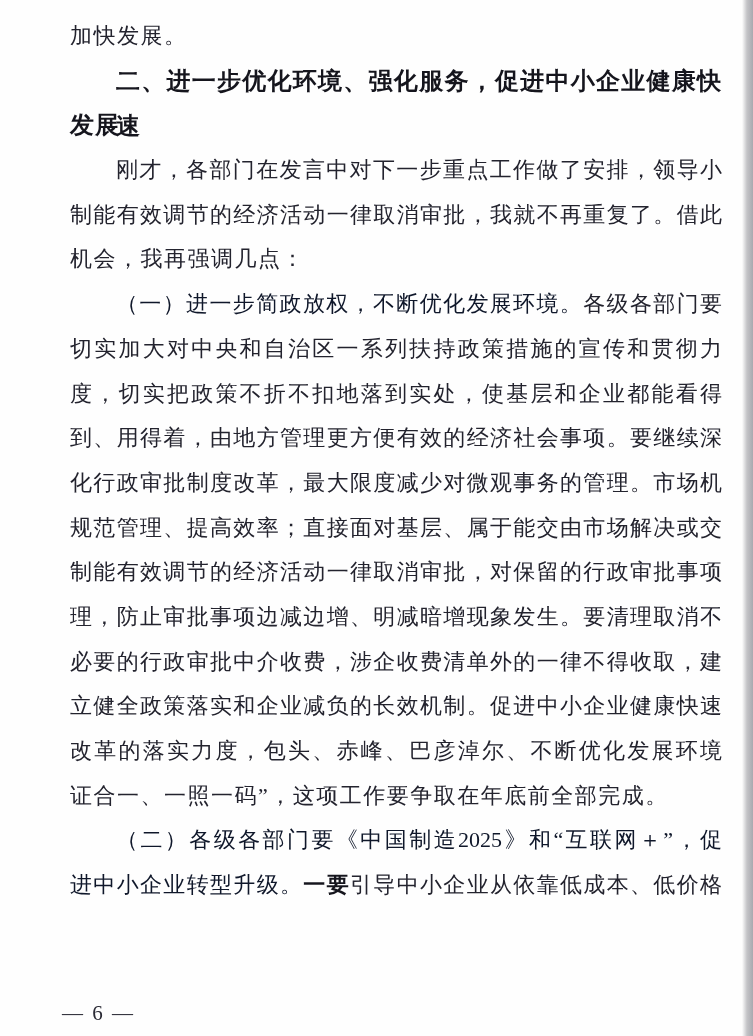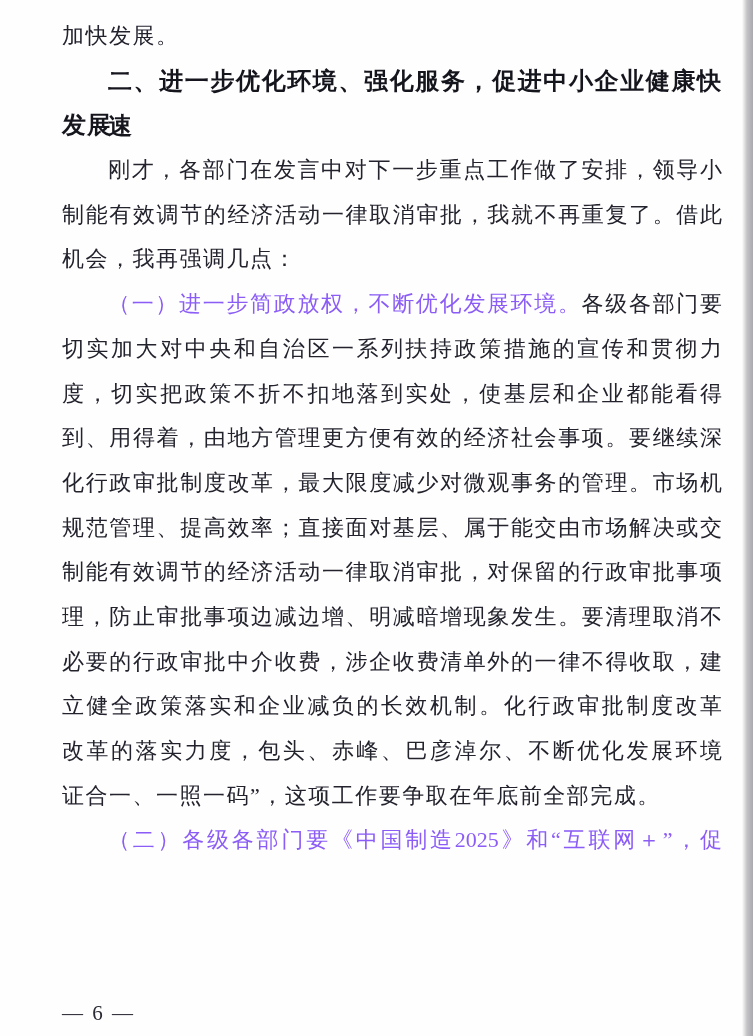--- a/index.html
+++ b/index.html
@@ -32,40 +32,41 @@
     top: 14px;
     width: 660px;
   }
   .line {
     height: 44.7px;
     line-height: 44.7px;
     font-size: 22px;
     letter-spacing: 1.5px;
     white-space: nowrap;
     text-align: left;
+    margin-left: 8px;
   }
   .line.justify {
     white-space: normal;
     text-align: justify;
     text-align-last: justify;
     text-justify: inter-character;
     letter-spacing: 0;
   }
   .line.indent {
     padding-left: 46px;
   }
   .seg-heading {
     font-weight: bold;
     font-size: 24px;
     color: #15151d;
     letter-spacing: 1px;
   }
   .seg-kai {
     
-    color: #8b5cf6;
+    color: #0f172a;
   }
   .seg-bold {
     font-weight: bold;
     color: #15151d;
   }
   .seg-body {
     color: #23232e;
   }
   .page-number {
     position: absolute;
@@ -91,20 +92,21 @@
       <div class="line"><span class="seg-body">机会，我再强调几点：</span></div>
       <div class="line indent justify"><span class="seg-kai">（一）进一步简政放权，不断优化发展环境。</span><span class="seg-body">各级各部门要</span></div>
       <div class="line justify"><span class="seg-body">切实加大对中央和自治区一系列扶持政策措施的宣传和贯彻力</span></div>
       <div class="line justify"><span class="seg-body">度，切实把政策不折不扣地落到实处，使基层和企业都能看得</span></div>
       <div class="line justify"><span class="seg-body">到、用得着，由地方管理更方便有效的经济社会事项。要继续深</span></div>
       <div class="line justify"><span class="seg-body">化行政审批制度改革，最大限度减少对微观事务的管理。市场机</span></div>
       <div class="line justify"><span class="seg-body">规范管理、提高效率；直接面对基层、属于能交由市场解决或交</span></div>
       <div class="line justify"><span class="seg-body">制能有效调节的经济活动一律取消审批，对保留的行政审批事项</span></div>
       <div class="line justify"><span class="seg-body">理，防止审批事项边减边增、明减暗增现象发生。要清理取消不</span></div>
       <div class="line justify"><span class="seg-body">必要的行政审批中介收费，涉企收费清单外的一律不得收取，建</span></div>
-      <div class="line justify"><span class="seg-body">立健全政策落实和企业减负的长效机制。化行政审批制度改革</span></div>
+      <div class="line justify"><span class="seg-body">立健全政策落实和企业减负的长效机制。促进中小企业健康快速</span></div>
       <div class="line justify"><span class="seg-body">改革的落实力度，包头、赤峰、巴彦淖尔、不断优化发展环境</span></div>
       <div class="line"><span class="seg-body">证合一、一照一码”，这项工作要争取在年底前全部完成。</span></div>
       <div class="line indent justify"><span class="seg-kai">（二）各级各部门要《中国制造2025》和“互联网＋”，促</span></div>
+      <div class="line justify"><span class="seg-kai">进中小企业转型升级。</span><span class="seg-bold">一要</span><span class="seg-body">引导中小企业从依靠低成本、低价格</span></div>
     </div>
   <div class="page-number">—  6  —</div>
   <div class="scan-edge-right"></div>
 </div>
 
 </body></html>

